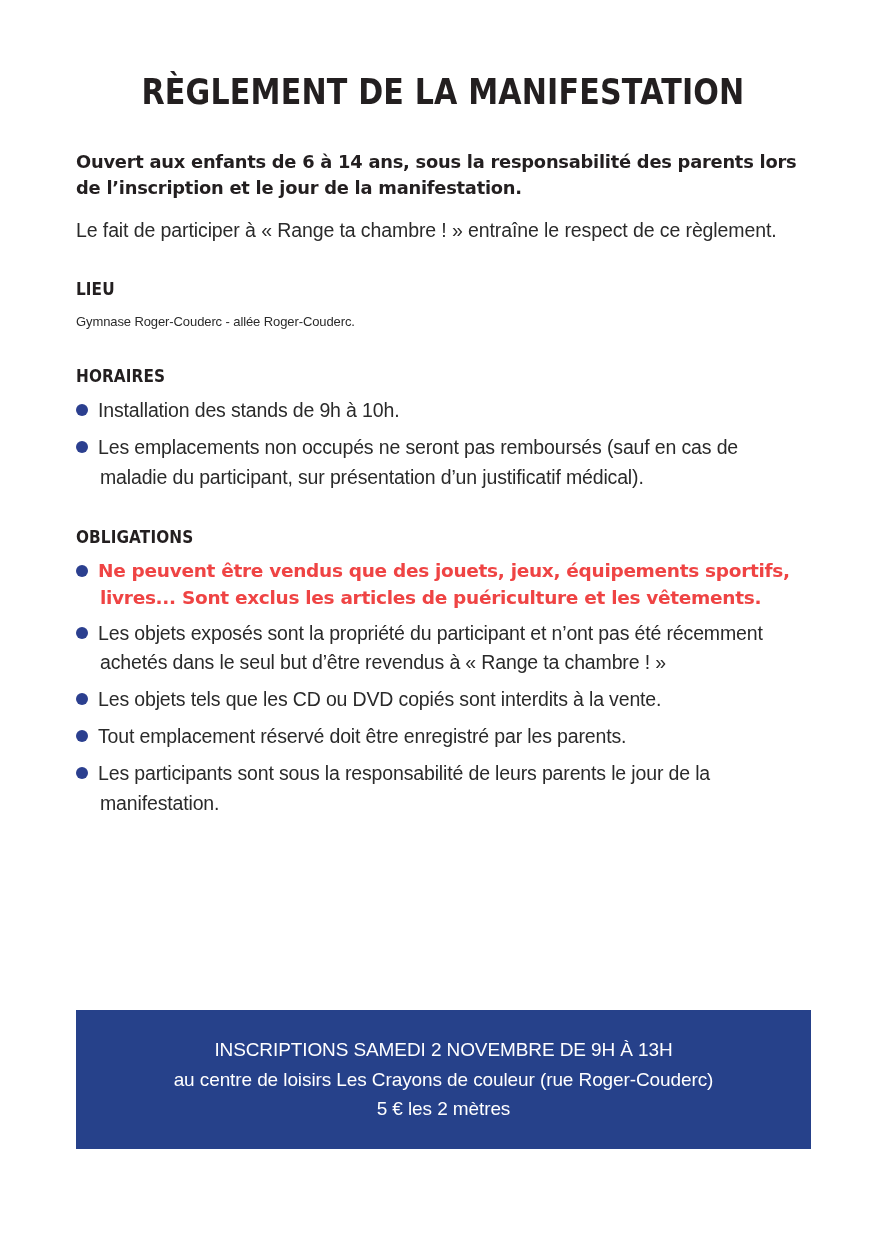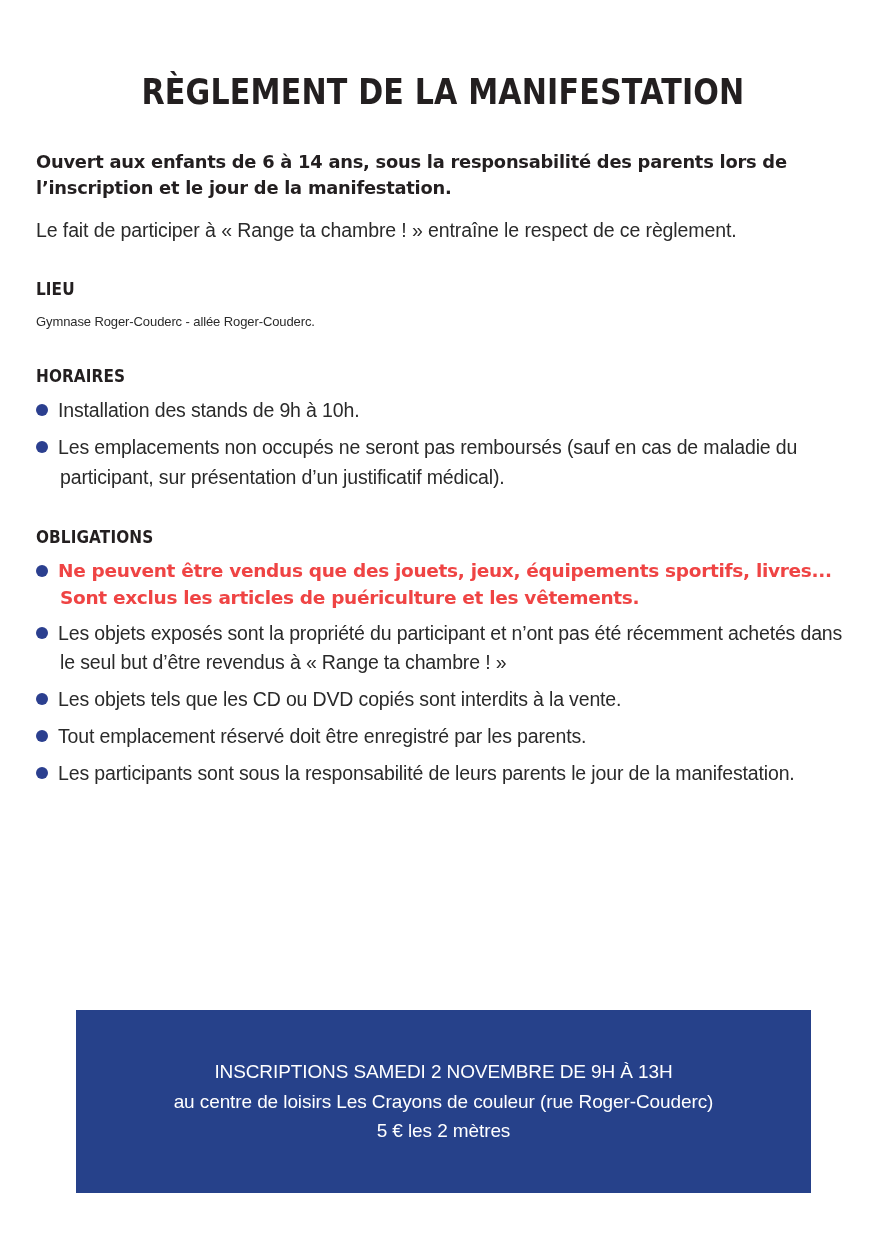--- a/index.html
+++ b/index.html
@@ -14,21 +14,21 @@
     color: #2a2a2a;
     -webkit-font-smoothing: antialiased;
   }
 
   .page {
     position: relative;
     width: 886px;
     height: 1240px;
     background: #ffffff;
     box-sizing: border-box;
-    padding: 0 36px;
+    padding: 0 76px;
     overflow: hidden;
   }
 
   
   .doc-title {
     margin: 0;
     padding-top: 74px;
     text-align: center;
     font-family: "DejaVu Sans", sans-serif;
     font-weight: 700;
@@ -125,21 +125,21 @@
   ul.bullets li.bold-item .bullet-dot {
     vertical-align: 0px;
   }
 
   
   .footer-box {
     position: absolute;
     left: 76px;
     top: 1010px;
     width: 735px;
-    height: 183px;
+    height: 139px;
     background: #26418a;
     box-sizing: border-box;
     display: flex;
     flex-direction: column;
     align-items: center;
     justify-content: center;
   }
 
   .footer-line {
     color: #ffffff;

